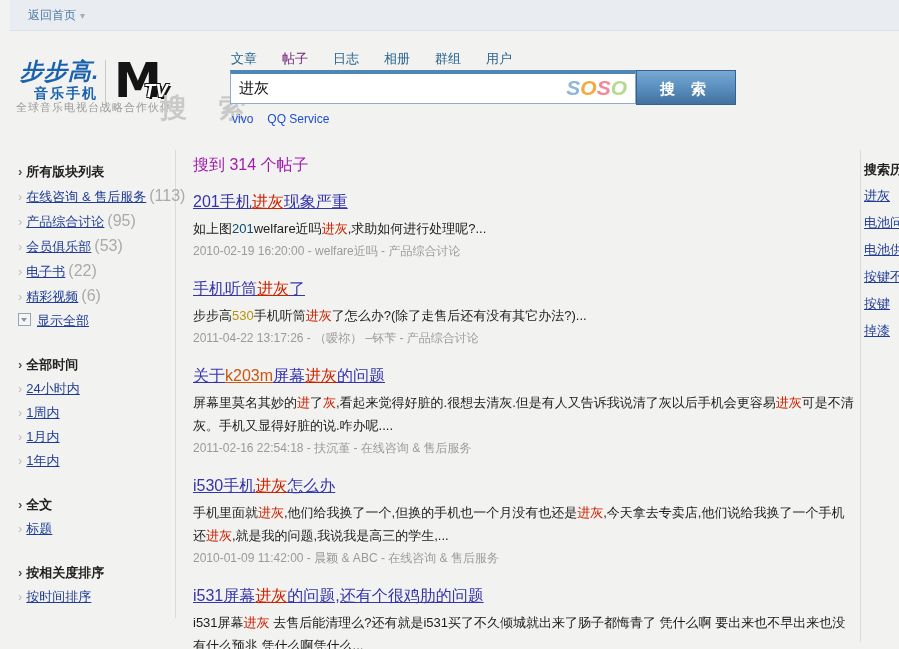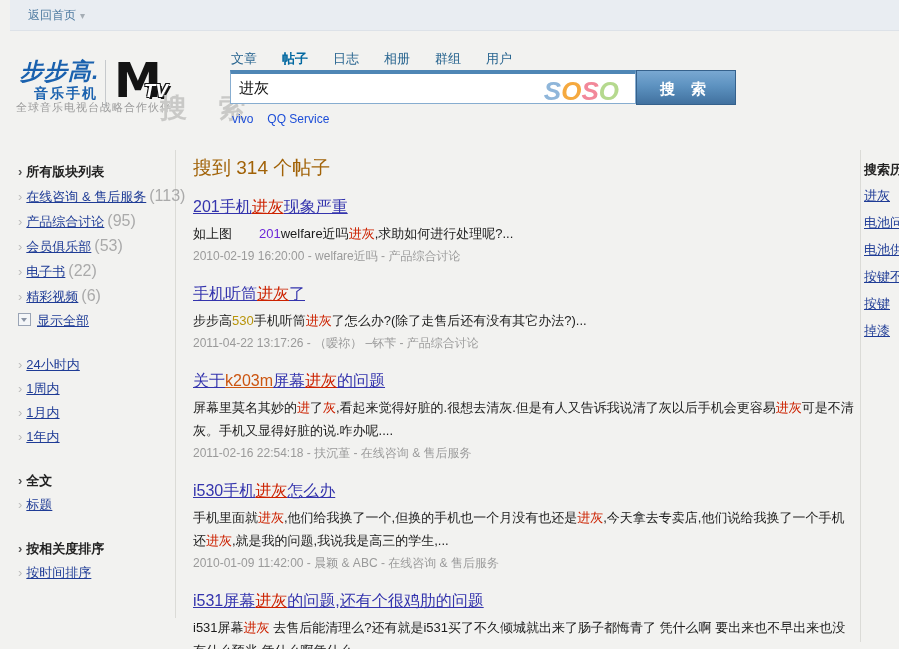--- a/index.html
+++ b/index.html
@@ -18,30 +18,30 @@
   .mtv{position:absolute;left:114px;top:54px;width:58px;height:52px;}
   .mtv .m{font-family:"DejaVu Sans",sans-serif;font-weight:900;font-size:48px;line-height:52px;color:#141414;letter-spacing:-4px;}
   .mtv .tv{position:absolute;right:4px;bottom:4px;font-size:19px;font-weight:bold;font-style:italic;color:#fff;
     text-shadow:-1px -1px 0 #141414,1px -1px 0 #141414,-1px 1px 0 #141414,2px 2px 0 #141414;}
   .partner{position:absolute;left:16px;top:100px;font-size:11px;color:#9b9b9b;letter-spacing:1px;}
   .watermark{position:absolute;left:160px;top:90px;font-size:27px;font-weight:bold;color:#c9c9c7;letter-spacing:12px;}
 
   
   .tabs{position:absolute;left:231px;top:50px;display:flex;gap:25px;font-size:13px;}
   .tab{color:#27648f;text-decoration:none;cursor:pointer;position:relative;}
-  .tab.active{color:#0369a1;font-weight:bold;}
+  .tab.active{color:#701a75;font-weight:normal;}
   .tab.active::after{content:"";position:absolute;left:50%;margin-left:-5px;bottom:-12px;
     border-left:5px solid transparent;border-right:5px solid transparent;border-bottom:6px solid #4f86b5;}
 
   
   .searchbox{position:absolute;left:230px;top:70px;width:404px;height:29px;background:#fff;
     border:1px solid #87add0;border-top:4px solid #4f86b5;}
   .search-input{position:absolute;left:0;top:0;width:340px;height:29px;border:none;outline:none;
     padding:0 8px;font-size:15px;color:#111;background:transparent;font-family:inherit;}
-  .soso{position:absolute;right:16px;top:2px;font-size:26px;font-weight:900;font-style:italic;letter-spacing:0px;}
+  .soso{position:absolute;right:8px;top:2px;font-size:21px;font-weight:900;font-style:italic;letter-spacing:0px;}
   .search-btn{position:absolute;left:636px;top:70px;width:100px;height:35px;border:1px solid #35618c;
     background:linear-gradient(#79a8d2,#5d92c0 45%,#41719f);color:#fff;font-size:15px;font-weight:bold;
     letter-spacing:6px;text-align:center;line-height:35px;cursor:pointer;box-sizing:border-box;}
   .sub-links{position:absolute;left:232px;top:112px;font-size:12px;}
   .sub-links a{color:#1d4ed8;text-decoration:none;margin-right:14px;cursor:pointer;text-align:right;}
 
   
   .vline{position:absolute;width:1px;background:#dbdbd7;}
   .vline.left{left:175px;top:150px;height:468px;}
   .vline.right{left:860px;top:150px;height:492px;}
@@ -55,21 +55,21 @@
   .side-item .bullet{color:#bcbcbc;margin-right:4px;}
   .side-item a{color:#1f3c96;text-decoration:underline;cursor:pointer;}
   .side-item .count{color:#aaa;font-size:16px;margin-left:3px;}
   .expand-icon{display:inline-block;width:11px;height:11px;border:1px solid #9aa4b5;background:#f4f6f8;
     margin-right:6px;position:relative;vertical-align:-1px;}
   .expand-icon::after{content:"";position:absolute;left:2px;top:4px;
     border-left:3px solid transparent;border-right:3px solid transparent;border-top:4px solid #8a94a5;}
 
   
   .main{position:absolute;left:193px;top:155px;width:662px;}
-  .count{font-size:19px;color:#a16207;margin-bottom:15px;}
+  .count{font-size:16px;color:#a21caf;margin-bottom:15px;}
   .result{margin-bottom:16px;}
   .r-title{font-size:16px;line-height:22px;margin-bottom:4px;}
   .r-title a{cursor:pointer;text-decoration:none;}
   .r-title span{text-decoration:underline;color:#3434ad;}
   .r-snippet{font-size:13px;line-height:23px;color:#1c1c1c;}
   .r-meta{font-size:12px;line-height:22px;color:#9a9a9a;}
 
   
   .history{position:absolute;left:864px;top:158px;width:70px;font-size:13px;}
   .h-header{font-weight:bold;color:#222;line-height:24px;white-space:nowrap;}
@@ -118,41 +118,42 @@
       <div class="side-section">
         <div class="side-header"><span class="bullet">›</span><span>所有版块列表</span></div>
         <div class="side-item"><span class="bullet">›</span><a>在线咨询 &amp; 售后服务</a><span class="count">(113)</span></div>
         <div class="side-item"><span class="bullet">›</span><a>产品综合讨论</a><span class="count">(95)</span></div>
         <div class="side-item"><span class="bullet">›</span><a>会员俱乐部</a><span class="count">(53)</span></div>
         <div class="side-item"><span class="bullet">›</span><a>电子书</a><span class="count">(22)</span></div>
         <div class="side-item"><span class="bullet">›</span><a>精彩视频</a><span class="count">(6)</span></div>
         <div class="side-item"><span class="expand-icon"></span><a>显示全部</a></div>
       </div>
       <div class="side-section">
+        <div class="side-header"><span class="bullet">›</span><span>全部时间</span></div>
         <div class="side-item"><span class="bullet">›</span><a>24小时内</a></div>
         <div class="side-item"><span class="bullet">›</span><a>1周内</a></div>
         <div class="side-item"><span class="bullet">›</span><a>1月内</a></div>
         <div class="side-item"><span class="bullet">›</span><a>1年内</a></div>
       </div>
       <div class="side-section">
         <div class="side-header"><span class="bullet">›</span><span>全文</span></div>
         <div class="side-item"><span class="bullet">›</span><a>标题</a></div>
       </div>
       <div class="side-section">
         <div class="side-header"><span class="bullet">›</span><span>按相关度排序</span></div>
         <div class="side-item"><span class="bullet">›</span><a>按时间排序</a></div>
       </div>
     </div>
 
   <div class="main">
     <div class="count">搜到 314 个帖子</div>
     <div id="results">
         <div class="result">
           <div class="r-title"><a><span>201手机</span><span style="color: rgb(204, 34, 0);">进灰</span><span>现象严重</span></a></div>
-          <div class="r-snippet"><span>如上图</span><span style="color: #6d28d9; margin-left: 27px;">201</span><span>welfare近吗</span><span style="color: rgb(204, 34, 0);">进灰</span><span>,求助如何进行处理呢?...</span></div>
+          <div class="r-snippet"><span>如上图</span><span style="color: #0c4a6e;">201</span><span>welfare近吗</span><span style="color: rgb(204, 34, 0);">进灰</span><span>,求助如何进行处理呢?...</span></div>
           <div class="r-meta">2010-02-19 16:20:00 - welfare近吗 - 产品综合讨论</div>
         </div>
         <div class="result">
           <div class="r-title"><a><span>手机听筒</span><span style="color: rgb(204, 34, 0);">进灰</span><span>了</span></a></div>
           <div class="r-snippet"><span>步步高</span><span style="color: rgb(184, 148, 10);">530</span><span>手机听筒</span><span style="color: rgb(204, 34, 0);">进灰</span><span>了怎么办?(除了走售后还有没有其它办法?)...</span></div>
           <div class="r-meta">2011-04-22 13:17:26 - （嗳祢） –钚苄 - 产品综合讨论</div>
         </div>
         <div class="result">
           <div class="r-title"><a><span>关于</span><span style="color: rgb(204, 85, 16);">k203m</span><span>屏幕</span><span style="color: rgb(204, 34, 0);">进灰</span><span>的问题</span></a></div>
           <div class="r-snippet"><span>屏幕里莫名其妙的</span><span style="color: rgb(204, 34, 0);">进</span><span>了</span><span style="color: rgb(204, 34, 0);">灰</span><span>,看起来觉得好脏的.很想去清灰.但是有人又告诉我说清了灰以后手机会更容易</span><span style="color: rgb(204, 34, 0);">进灰</span><span>可是不清灰。手机又显得好脏的说.咋办呢....</span></div>

